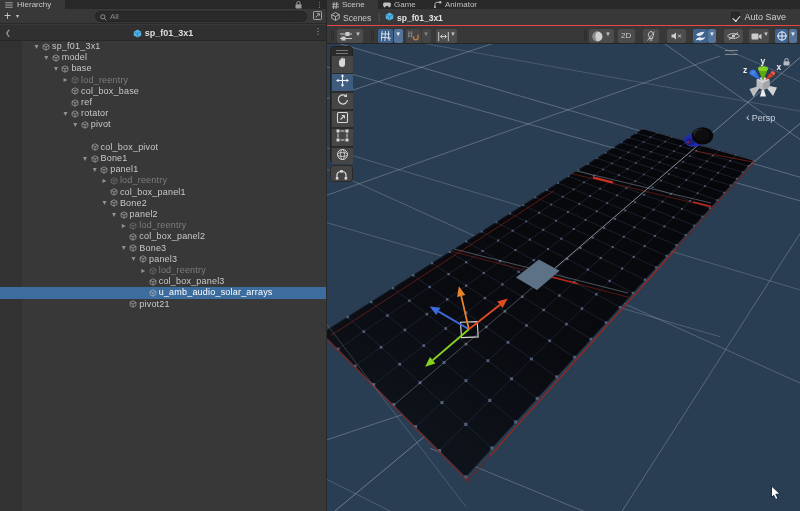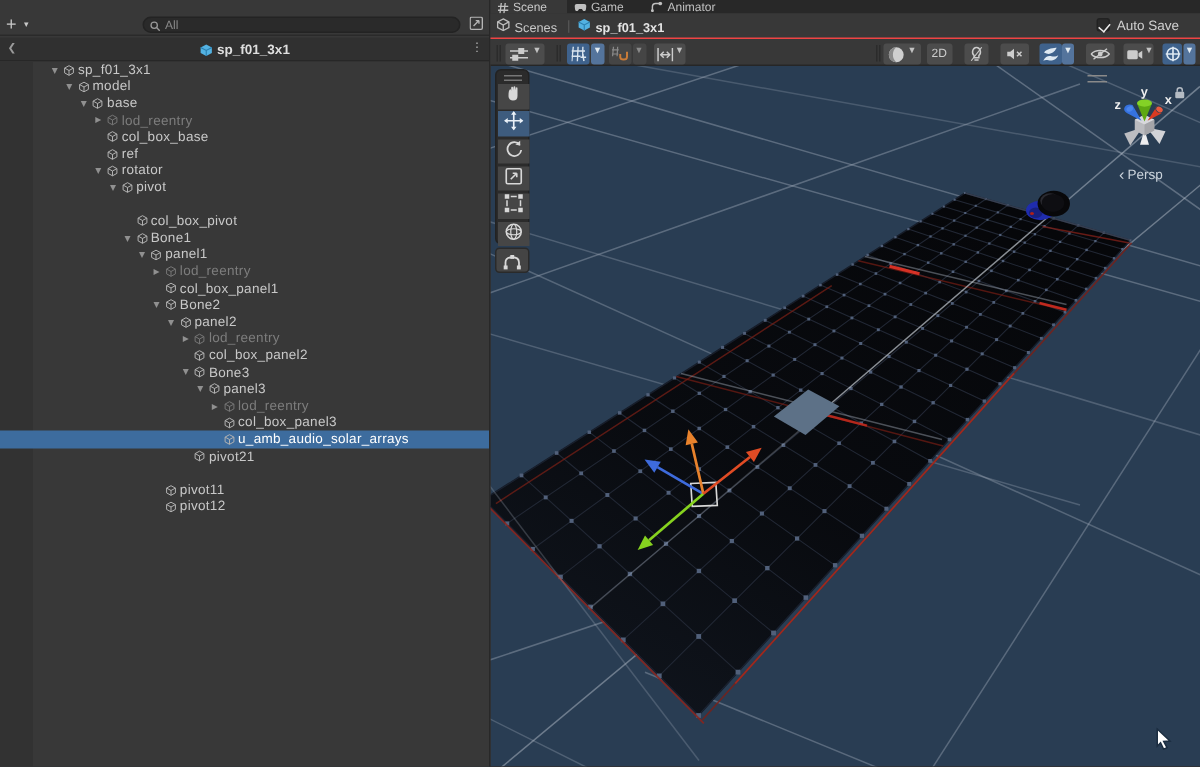--- a/index.html
+++ b/index.html
@@ -58,20 +58,37 @@
 .pal2{position:absolute;left:3px;top:121px;width:23px;height:17px;background:#444;border-radius:3px;border:1px solid #2a2a2a}
 .pbtn{position:absolute;left:1px;width:21px;height:16.5px;background:#464646;color:#d6d6d6;text-align:center;font-size:10px;line-height:16px}
 .pbtn.blue{background:#3e5c7e}
 .phandle{position:absolute;left:5px;top:3px;width:12px;height:4px;border-top:1px solid #777;border-bottom:1px solid #777}
 .gpill{position:absolute;left:398px;top:6px;width:13px;height:5px;border-top:1.2px solid #8a8a8a;border-bottom:1.2px solid #8a8a8a}
 .glock{position:absolute;left:456px;top:14px;width:7px;height:8px}
 .persp{position:absolute;left:419px;top:67px;color:#c9d2da;font-size:9px}
 .cursor{position:absolute;left:442px;top:441px;width:14px;height:15px}
 </style></head><body>
 <div class="h">
+  <div class="tabbar">
+    <div class="tab htab">
+      <svg class="hico" viewBox="0 0 10 8">
+          <g stroke="#c0c0c0" stroke-width="1">
+            <line x1="0" y1="1" x2="10" y2="1"></line>
+            <line x1="0" y1="4" x2="10" y2="4"></line>
+            <line x1="0" y1="7" x2="10" y2="7"></line>
+          </g>
+        </svg>
+      <span class="htxt">Hierarchy</span>
+    </div>
+    <svg class="lock" style="width:7px;height:8px" viewBox="0 0 7 8">
+        <rect x="0.5" y="3.2" width="6" height="4.3" rx="0.8" fill="#9a9a9a"></rect>
+        <path d="M1.8 3.2 V2.2 A1.7 1.7 0 0 1 5.2 2.2 V3.2" fill="none" stroke="#9a9a9a" stroke-width="1"></path>
+      </svg>
+      <span class="kebab">⋮</span>
+  </div>
   <div class="hbar">
     <span class="plus">+</span>
       <span class="plusarr">▾</span>
     <div class="search">
       <svg class="mg" viewBox="0 0 8 8">
           <circle cx="3.2" cy="3.2" r="2.4" fill="none" stroke="#999" stroke-width="1"></circle>
           <line x1="5" y1="5" x2="7.4" y2="7.4" stroke="#999" stroke-width="1"></line>
         </svg>
       <span class="ph">All</span>
     </div>
@@ -304,38 +321,20 @@
       <span class="nm sel" style="left:158.7px">u_amb_audio_solar_arrays</span>
     </div>
     <div class="row" style="top:298.6px">
       <span class="ic" style="left:129.3px">
         <svg class="cb" viewBox="0 0 12 12">
           <path d="M6 1.2 10.4 3.6 10.4 8.4 6 10.8 1.6 8.4 1.6 3.6Z" fill="none"></path>
           <path d="M1.6 3.6 6 6 10.4 3.6 M6 6 6 10.8" fill="none"></path>
         </svg>
       </span>
       <span class="nm" style="left:139.3px">pivot21</span>
-    </div>
-    <div class="row" style="top:321.0px">
-      <span class="ic" style="left:109.9px">
-        <svg class="cb" viewBox="0 0 12 12">
-          <path d="M6 1.2 10.4 3.6 10.4 8.4 6 10.8 1.6 8.4 1.6 3.6Z" fill="none"></path>
-          <path d="M1.6 3.6 6 6 10.4 3.6 M6 6 6 10.8" fill="none"></path>
-        </svg>
-      </span>
-      <span class="nm" style="left:119.9px">pivot11</span>
-    </div>
-    <div class="row" style="top:332.2px">
-      <span class="ic" style="left:109.9px">
-        <svg class="cb" viewBox="0 0 12 12">
-          <path d="M6 1.2 10.4 3.6 10.4 8.4 6 10.8 1.6 8.4 1.6 3.6Z" fill="none"></path>
-          <path d="M1.6 3.6 6 6 10.4 3.6 M6 6 6 10.8" fill="none"></path>
-        </svg>
-      </span>
-      <span class="nm" style="left:119.9px">pivot12</span>
     </div>
 </div>
 <div class="s">
   <div class="tabbar">
     <div class="tab stab">
       <svg style="position:absolute;left:5px;top:1.5px" width="7" height="7" viewBox="0 0 8 8">
           <g stroke="#c0c0c0" stroke-width="1" fill="none">
             <line x1="2.5" y1="0" x2="1.5" y2="8"></line>
             <line x1="5.5" y1="0" x2="4.5" y2="8"></line>
             <line x1="0" y1="2.5" x2="8" y2="2.5"></line>

